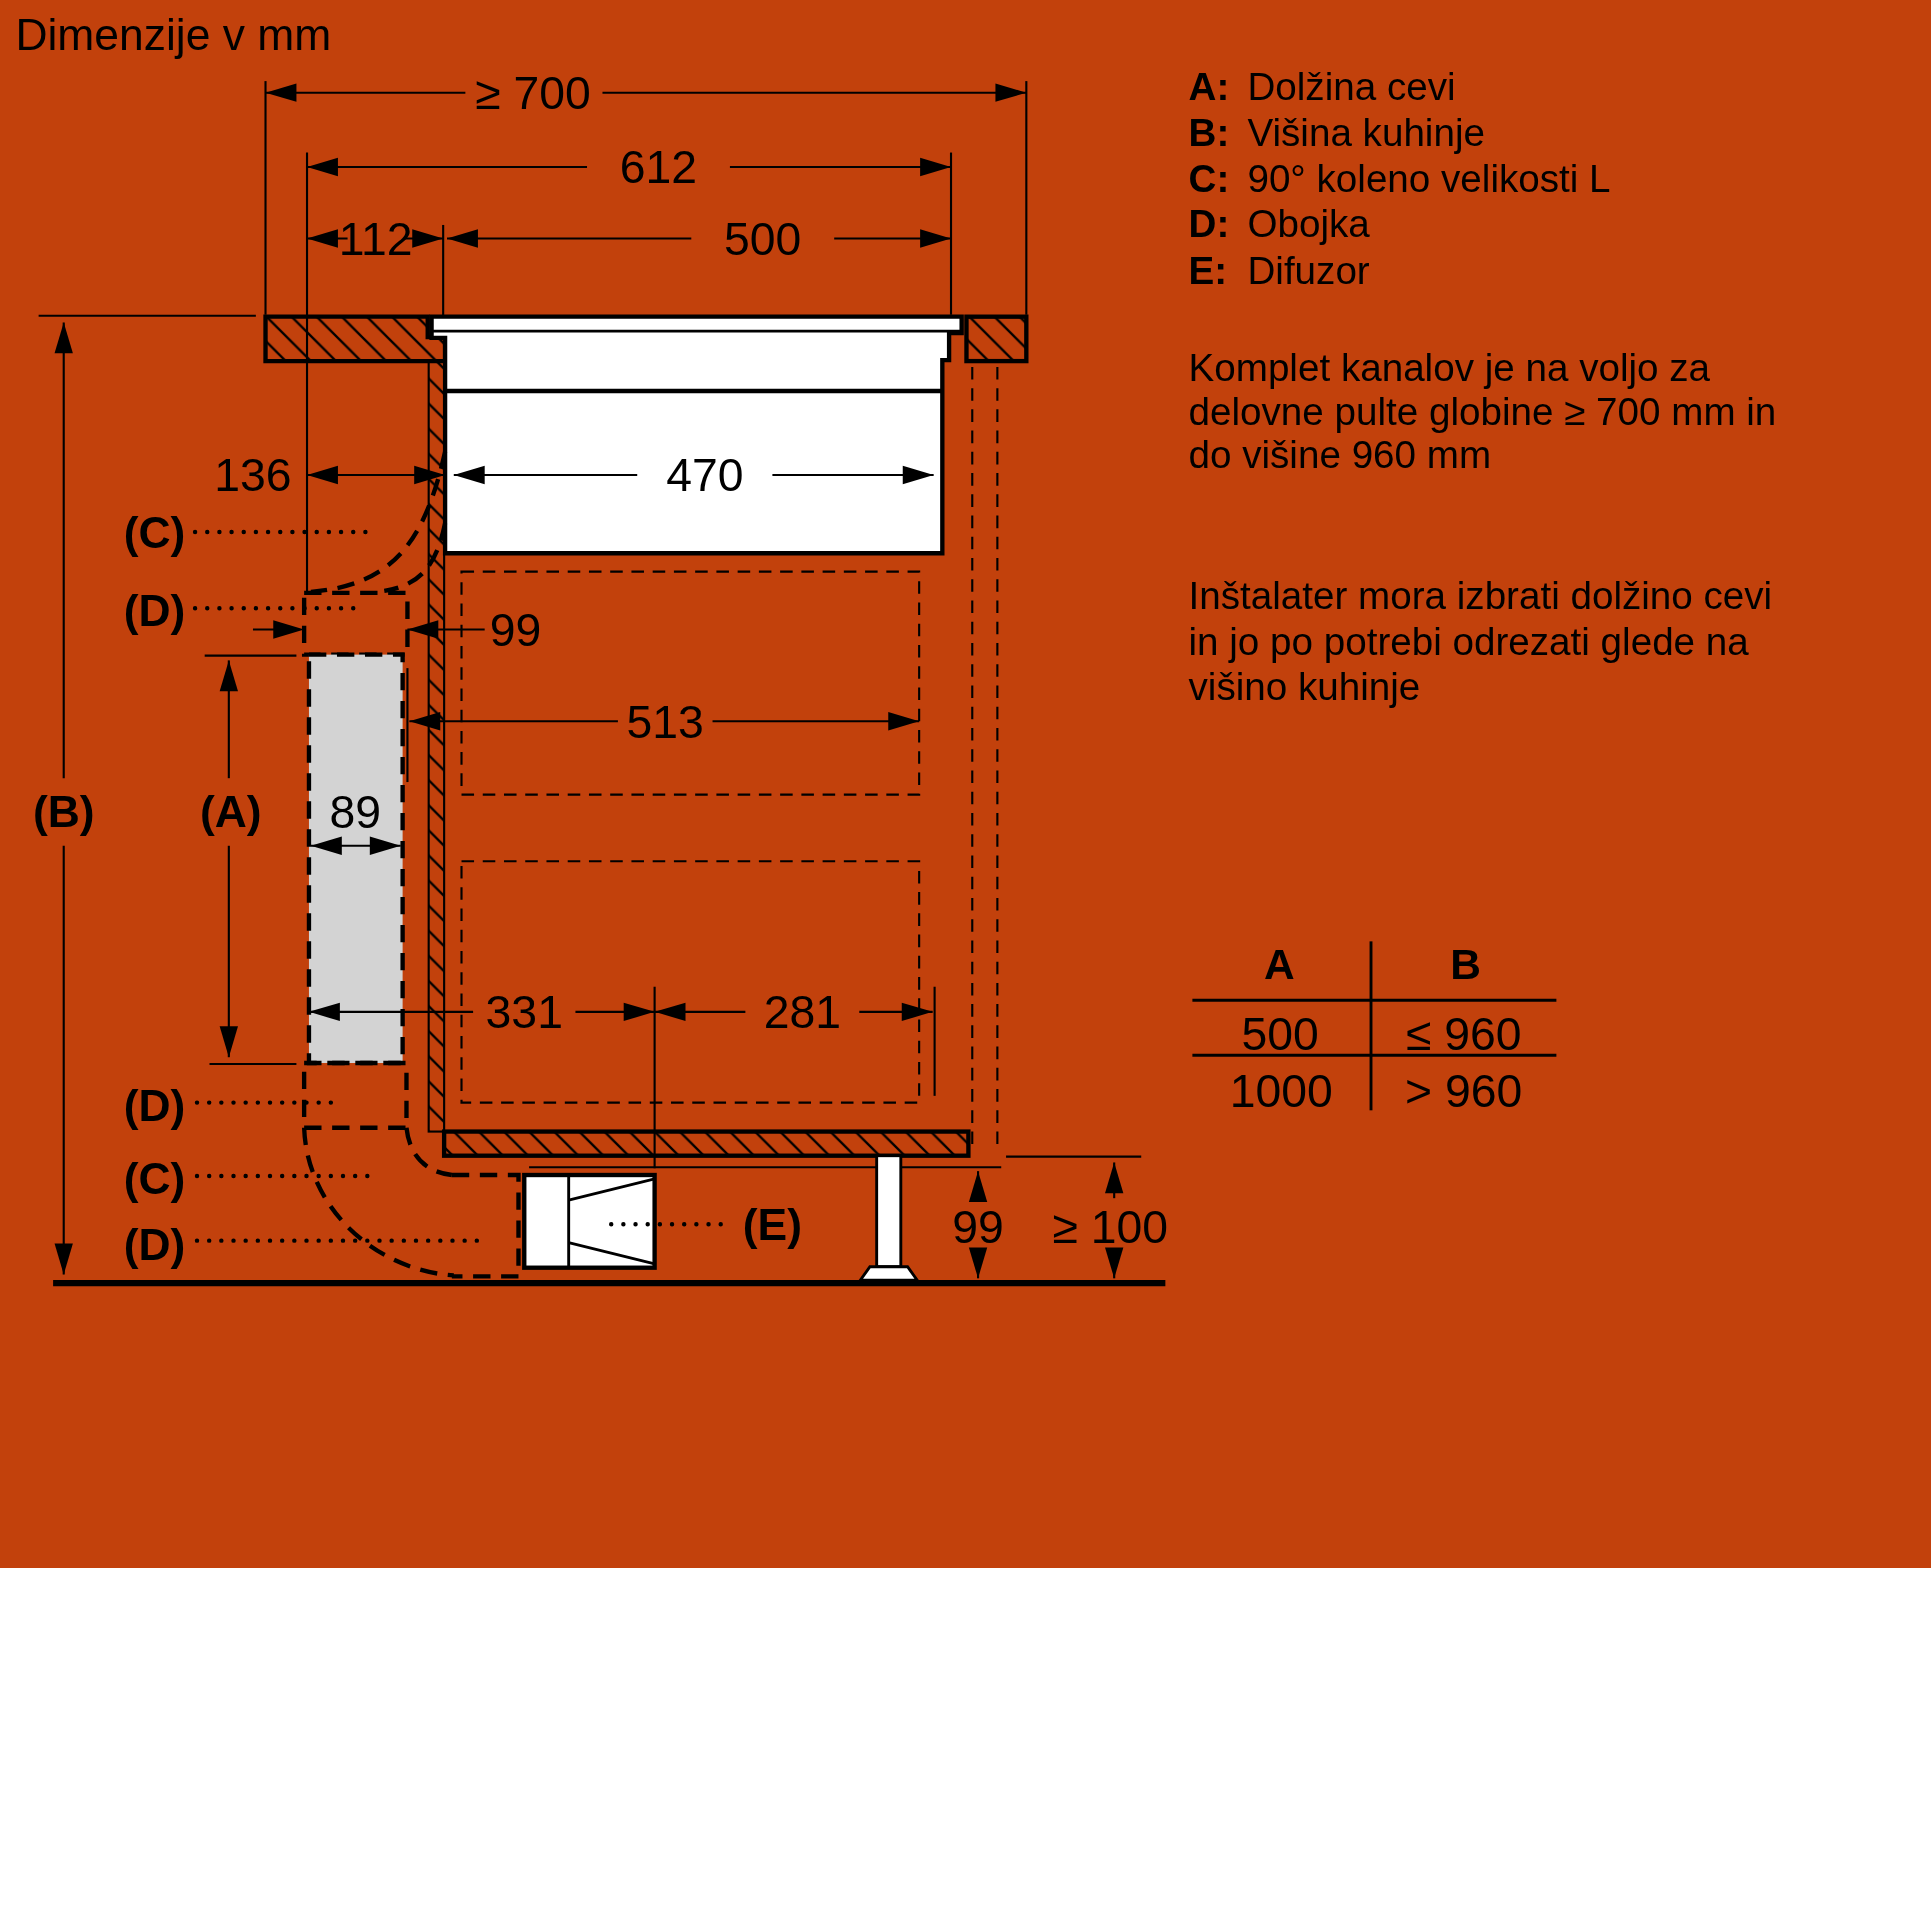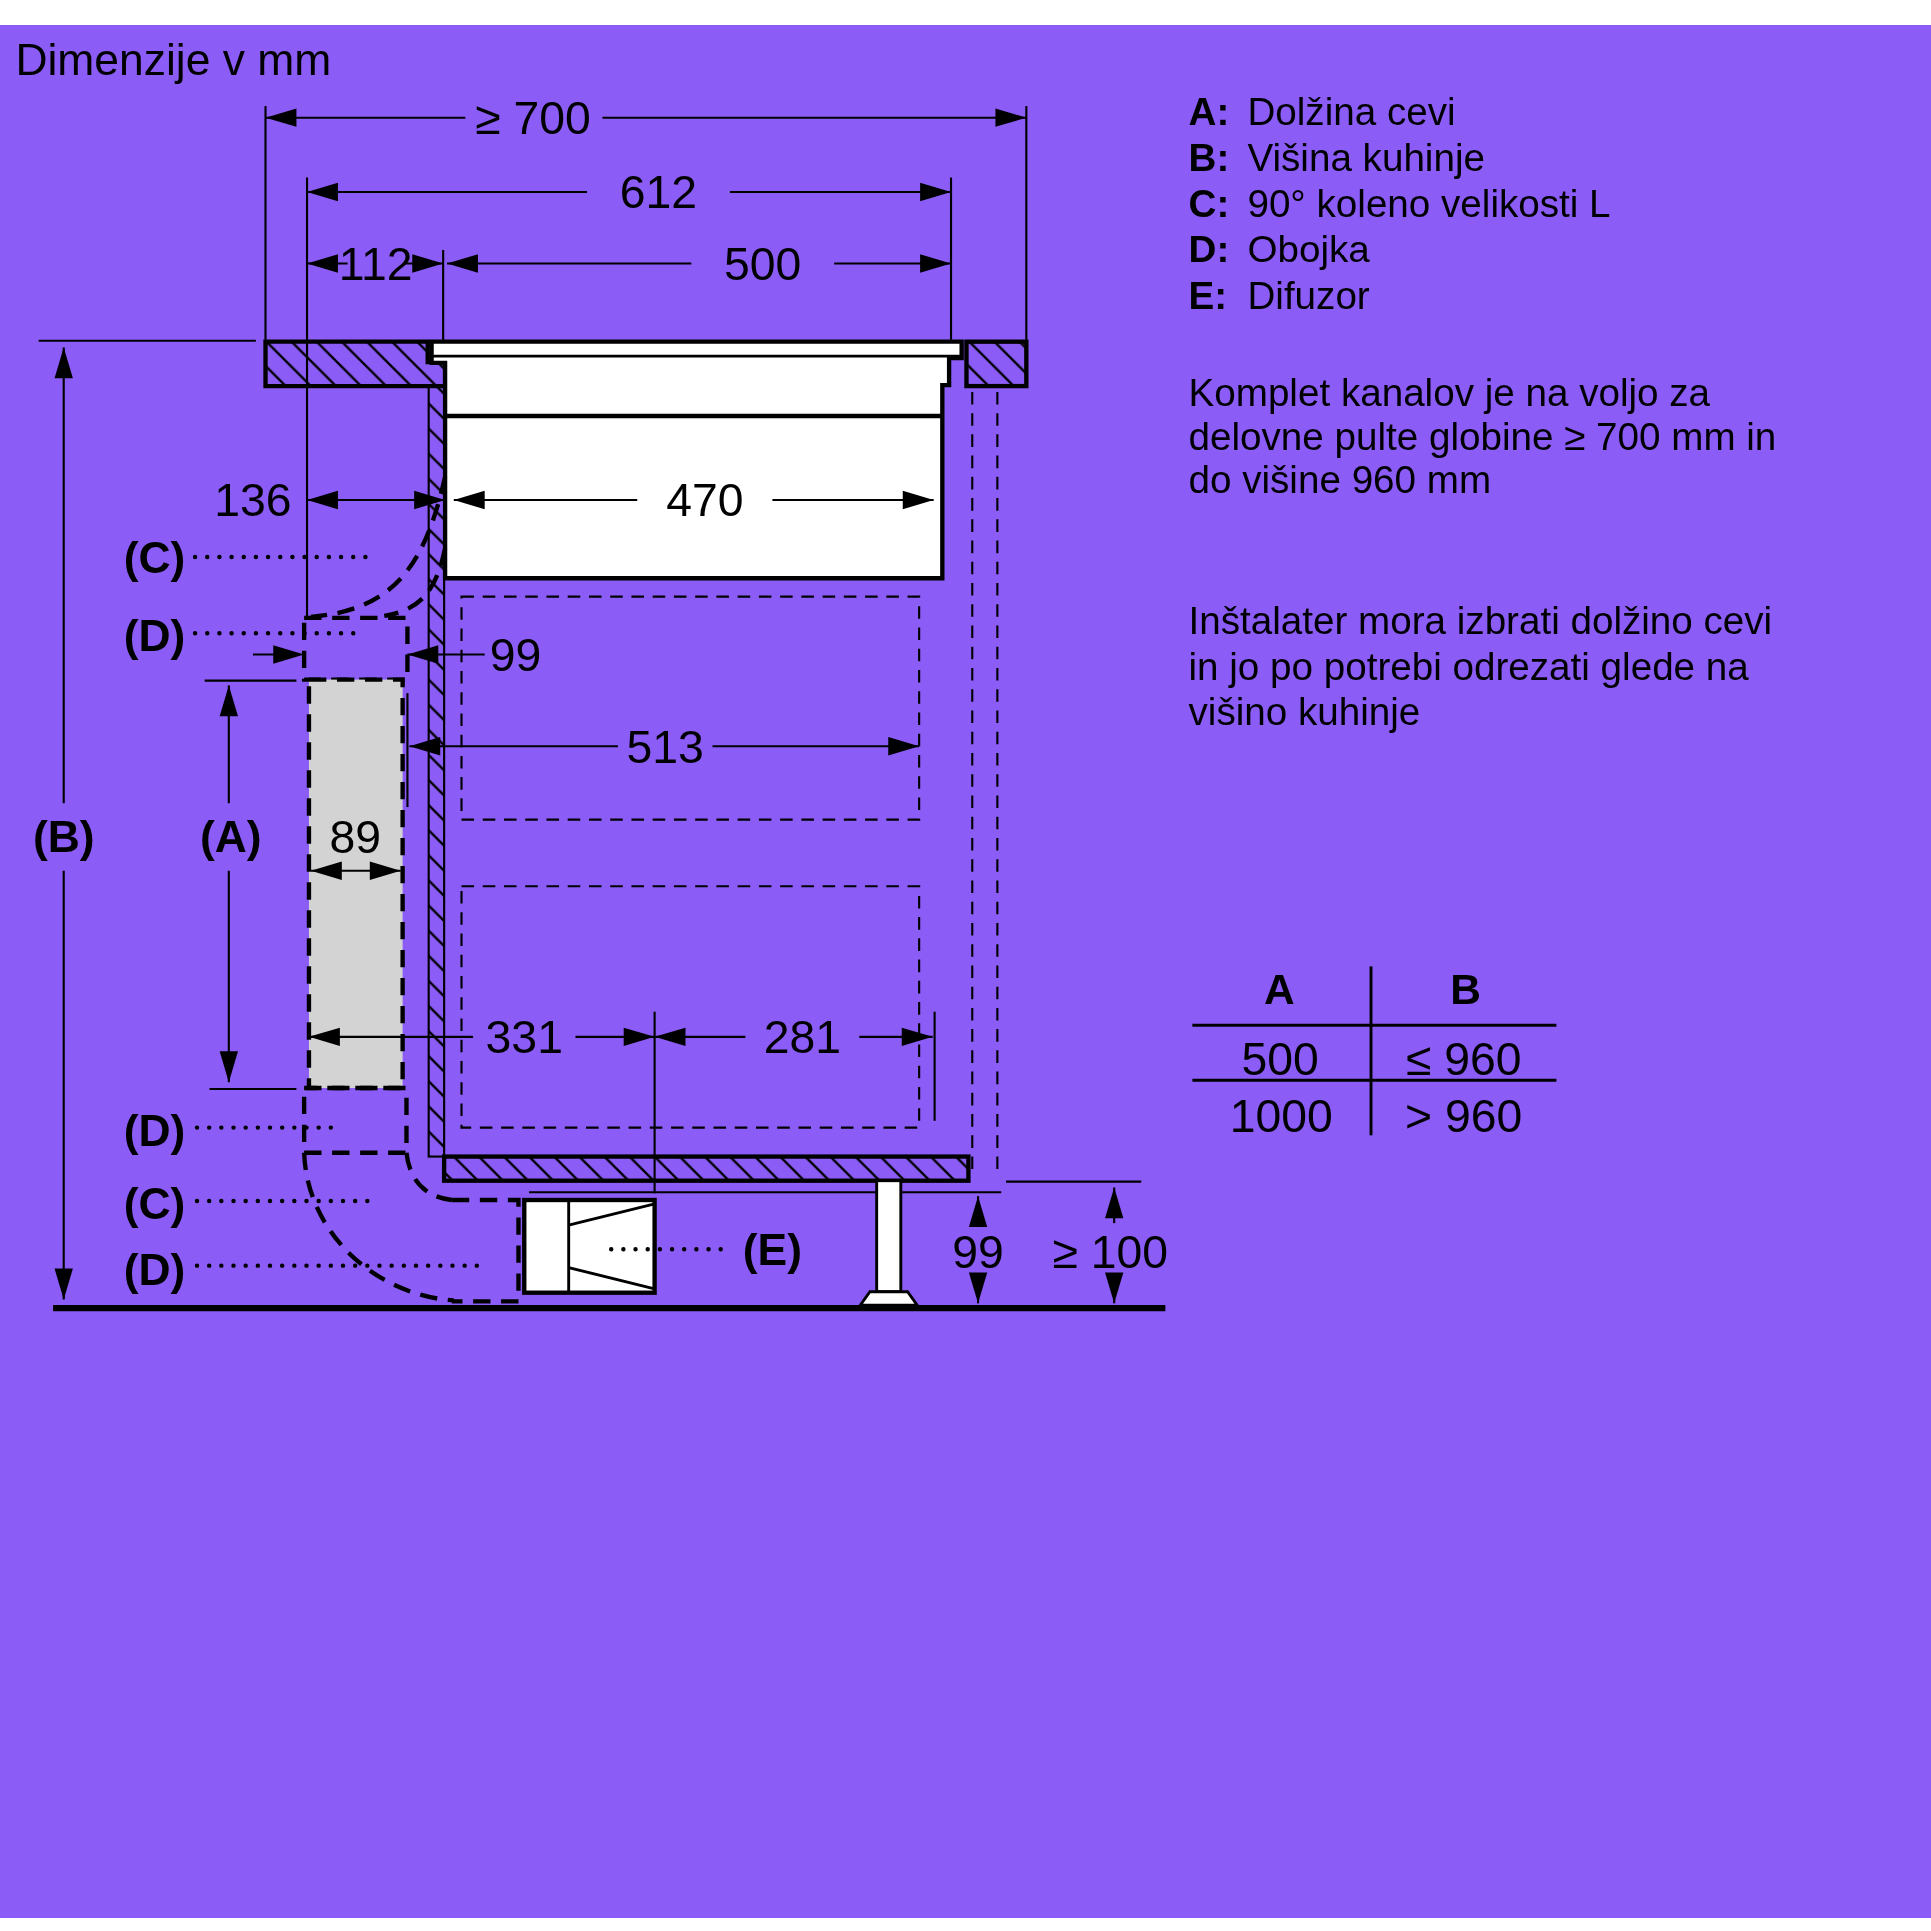--- a/index.html
+++ b/index.html
@@ -1,16 +1,16 @@
 <!DOCTYPE html>
 <html><head>
 <meta charset="utf-8">
 <style>
   html,body { margin:0; padding:0; background:#ffffff; }
-  .page { position:relative; width:1931px; height:1893px; background:#8b5cf6; overflow:hidden;margin-top:25px; }
+  .page { position:relative; width:1931px; height:1568px; background:#c2410c; overflow:hidden; }
   svg { display:block; }
   text { font-family:"Liberation Sans", sans-serif; fill:#000; }
   .ttl  { font-size:46px; }
   .dim  { font-size:48px; text-anchor:middle; }
   .lbl  { font-size:46px; font-weight:bold; text-anchor:middle; }
   .leg  { font-size:40px; }
   .legk { font-weight:bold; }
   .note { font-size:40px; }
   .tbl  { font-size:48px; text-anchor:middle; }
   .tblh { font-size:44px; font-weight:bold; text-anchor:middle; }

